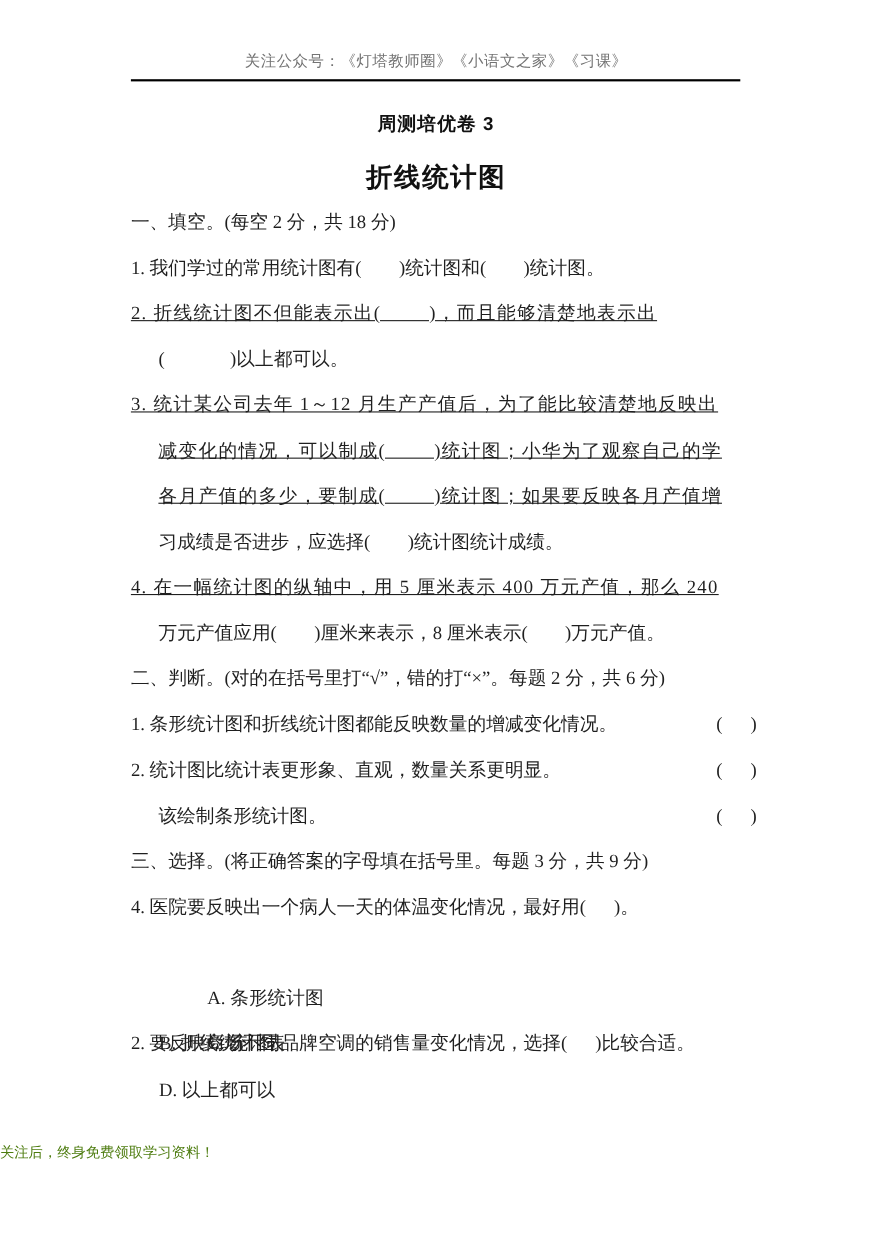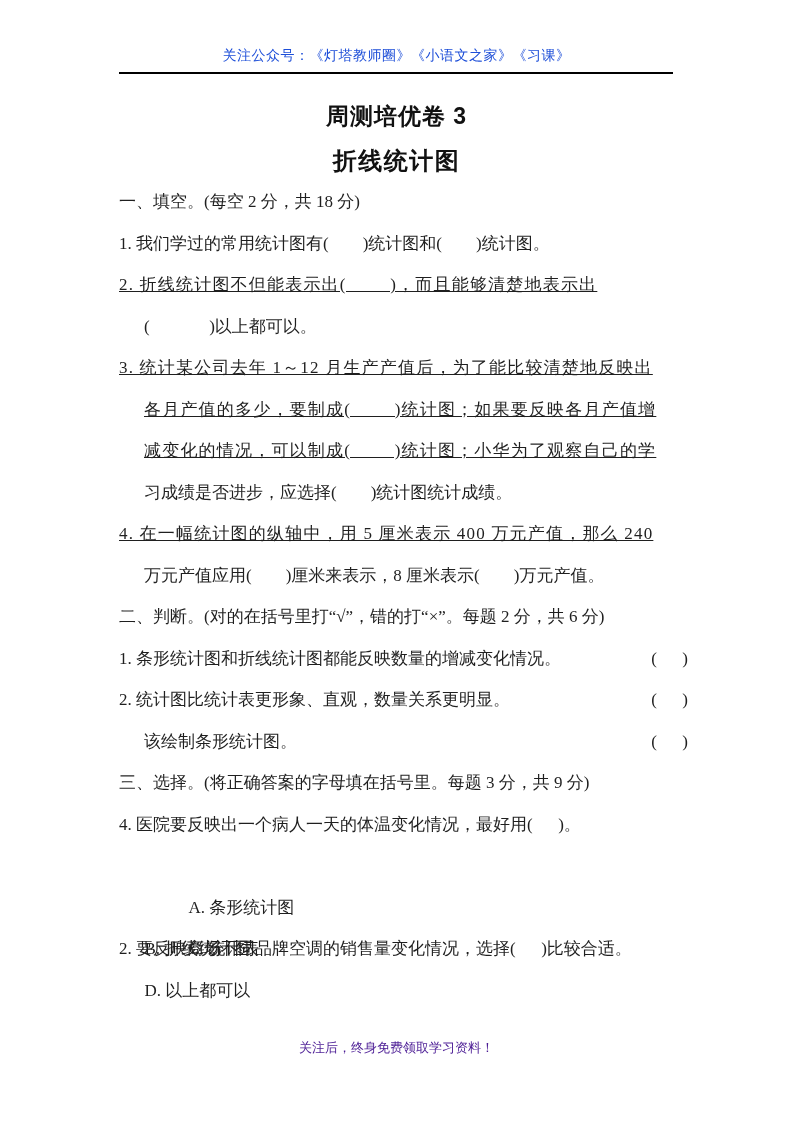--- a/index.html
+++ b/index.html
@@ -11,35 +11,35 @@
     font-family: "Liberation Serif", "DejaVu Serif", serif;
     color: #1f1f1f;
     overflow: hidden;
     margin: 0 auto;
   }
   .header-text {
     position: absolute;
     top: 47px; left: 0; width: 100%;
     text-align: center;
     font-size: 14px;
-    color: #1d4ed8;
+    color: #737373;
     letter-spacing: 0.5px;
     white-space: pre;
   }
   .rule {
     position: absolute;
     top: 72px; left: 119px;
     width: 554px; height: 2px;
     background: #000000;
   }
   .doc-title {
     position: absolute;
     top: 101px; left: 0; width: 100%;
     text-align: center;
-    font-size: 23px;
+    font-size: 17px;
     font-weight: bold;
     font-family: "Liberation Sans", "DejaVu Sans", sans-serif;
     color: #111111;
     letter-spacing: 1px;
     white-space: pre;
   }
   .doc-subtitle {
     position: absolute;
     top: 145px; left: 0; width: 100%;
     text-align: center;
@@ -70,23 +70,23 @@
     display: inline-block;
     box-sizing: border-box;
     width: 234px;
     padding-left: 44px;
     white-space: pre;
   }
   .opt-second { white-space: pre; }
   .footer-text {
     position: absolute;
     top: 1039px; left: 0; width: 100%;
-    text-align: center;
+    text-align: left;
     font-size: 13px;
-    color: #4c1d95;
+    color: #4d7c0f;
     white-space: pre;
   }
 </style>
 </head>
 <body>
 
 <div class="page">
 
   <div class="header-text">关注公众号：《灯塔教师圈》《小语文之家》《习课》</div>
   <div class="rule"></div>
@@ -94,22 +94,22 @@
   <div class="doc-title">周测培优卷 3</div>
   <div class="doc-subtitle">折线统计图</div>
 
   <div class="body-block">
 
     <div class="line">一、填空。(每空 2 分，共 18 分)</div>
     <div class="line">1. 我们学过的常用统计图有(        )统计图和(        )统计图。</div>
     <div class="line spread">2. 折线统计图不但能表示出(        )，而且能够清楚地表示出</div>
     <div class="line indent">(              )以上都可以。</div>
     <div class="line spread">3. 统计某公司去年 1～12 月生产产值后，为了能比较清楚地反映出</div>
+    <div class="line indent spread">减变化的情况，可以制成(        )统计图；小华为了观察自己的学</div>
     <div class="line indent spread">各月产值的多少，要制成(        )统计图；如果要反映各月产值增</div>
-    <div class="line indent spread">减变化的情况，可以制成(        )统计图；小华为了观察自己的学</div>
     <div class="line indent">习成绩是否进步，应选择(        )统计图统计成绩。</div>
     <div class="line spread">4. 在一幅统计图的纵轴中，用 5 厘米表示 400 万元产值，那么 240</div>
     <div class="line indent">万元产值应用(        )厘米来表示，8 厘米表示(        )万元产值。</div>
 
     <div class="line">二、判断。(对的在括号里打“√”，错的打“×”。每题 2 分，共 6 分)</div>
     <div class="line judge-line">
       <span class="qtext">1. 条形统计图和折线统计图都能反映数量的增减变化情况。</span>
       <span class="paren">(      )</span>
     </div>
     <div class="line judge-line">

